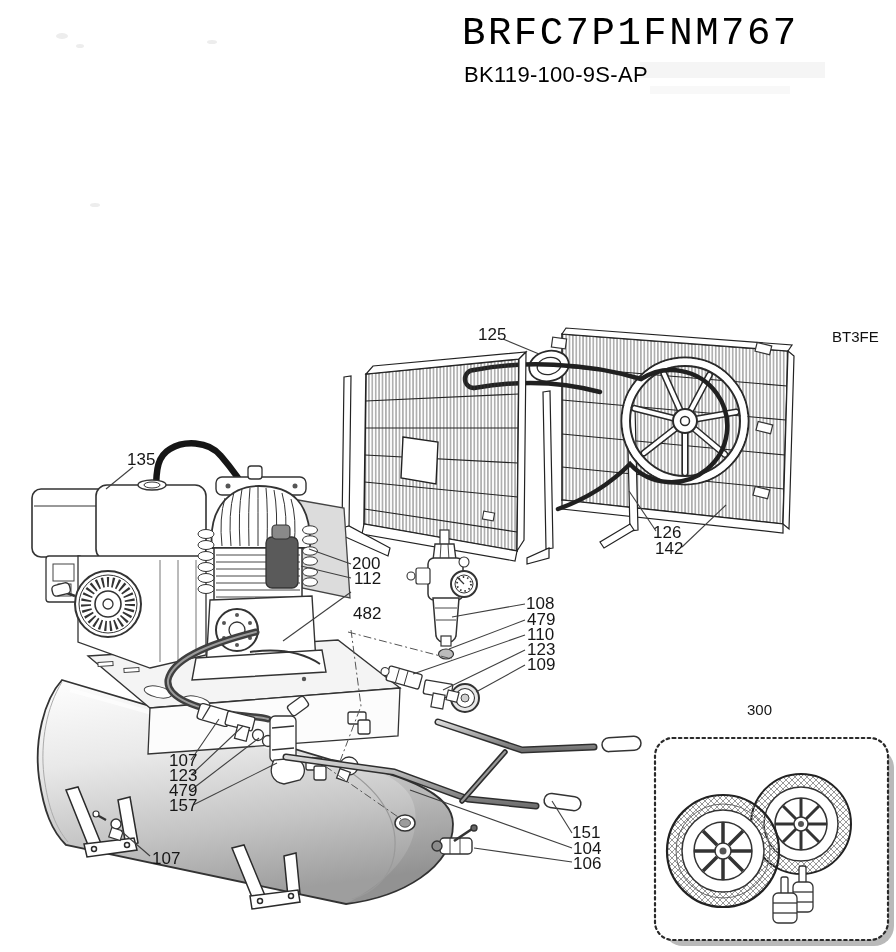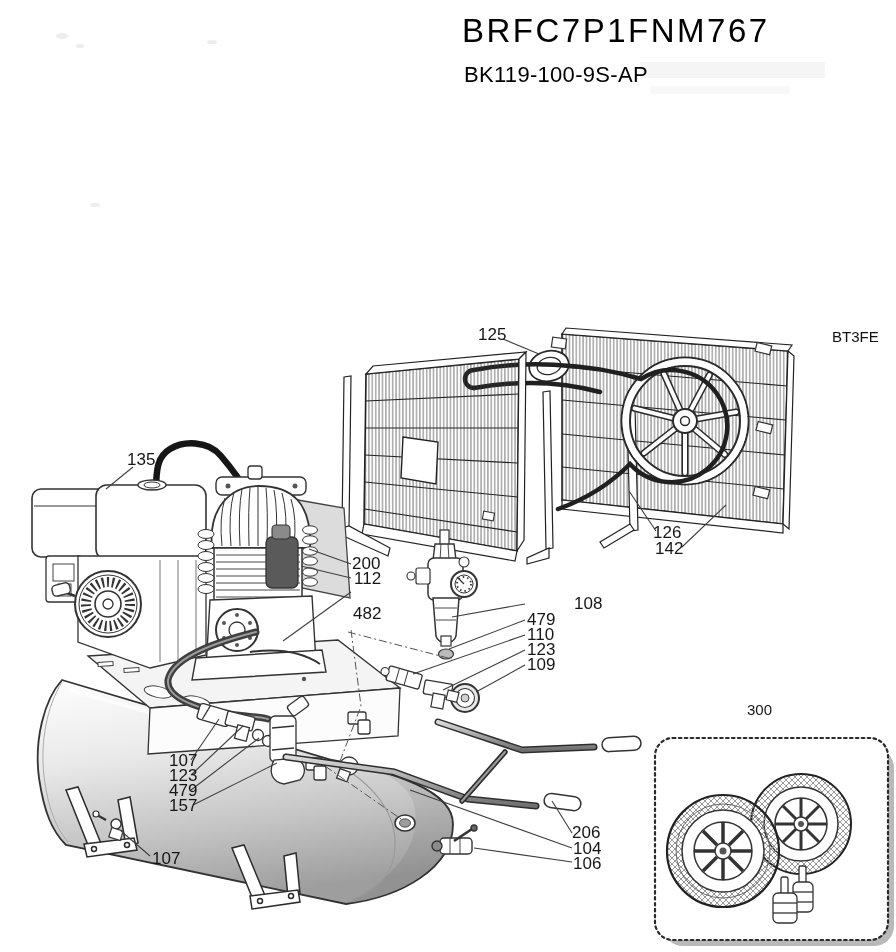--- a/index.html
+++ b/index.html
@@ -1,20 +1,20 @@
 <!DOCTYPE html>
 <html><head>
 <meta charset="utf-8">
 <style>
   html,body{margin:0;padding:0;background:#fff;}
   .stage{position:relative;width:896px;height:952px;background:#fff;overflow:hidden;
          font-family:"Liberation Sans",sans-serif;color:#111;}
   .stage svg{position:absolute;left:0;top:0;}
   .txt{position:absolute;white-space:nowrap;}
-  .title{font-size:33px;letter-spacing:2.5px;color:#000;}
+  .title{font-size:39px;letter-spacing:2.5px;color:#000;font-family:Liberation Mono, monospace;}
   .subtitle{font-size:22px;letter-spacing:.3px;color:#000;}
   .areacode{font-size:15px;color:#111;}
   .callout{font-size:17px;color:#161616;}
   .inset-label{font-size:15px;color:#161616;}
 </style>
 </head>
 <body>
 
 <div class="stage">
 
@@ -430,30 +430,30 @@
 
 <div class="txt title" style="left:462px;top:12px;">BRFC7P1FNM767</div>
 <div class="txt subtitle" style="left:464px;top:62px;">BK119-100-9S-AP</div>
 <div class="txt areacode" style="left:832px;top:328px;">BT3FE</div>
 
 <div class="txt callout" style="left:478px;top:325px;">125</div>
 <div class="txt callout" style="left:127px;top:450px;">135</div>
 <div class="txt callout" style="left:352px;top:554px;">200</div>
 <div class="txt callout" style="left:354px;top:569px;">112</div>
 <div class="txt callout" style="left:353px;top:584px;margin-top:20px;">482</div>
-<div class="txt callout" style="left:526px;top:594px;margin-left:48px;">108</div>
+<div class="txt callout" style="left:526px;top:594px;">108</div>
 <div class="txt callout" style="left:527px;top:610px;">479</div>
 <div class="txt callout" style="left:527px;top:625px;">110</div>
 <div class="txt callout" style="left:527px;top:640px;">123</div>
 <div class="txt callout" style="left:527px;top:655px;">109</div>
 <div class="txt callout" style="left:653px;top:523px;">126</div>
 <div class="txt callout" style="left:655px;top:539px;">142</div>
 <div class="txt callout" style="left:169px;top:751px;">107</div>
 <div class="txt callout" style="left:169px;top:766px;">123</div>
 <div class="txt callout" style="left:169px;top:781px;">479</div>
 <div class="txt callout" style="left:169px;top:796px;text-align:right;">157</div>
-<div class="txt callout" style="left:572px;top:823px;">206</div>
+<div class="txt callout" style="left:572px;top:823px;">151</div>
 <div class="txt callout" style="left:573px;top:839px;">104</div>
 <div class="txt callout" style="left:573px;top:854px;">106</div>
 <div class="txt callout" style="left:152px;top:849px;">107</div>
 <div class="txt inset-label" style="left:747px;top:701px;">300</div>
 
 </div>
 
 </body></html>

